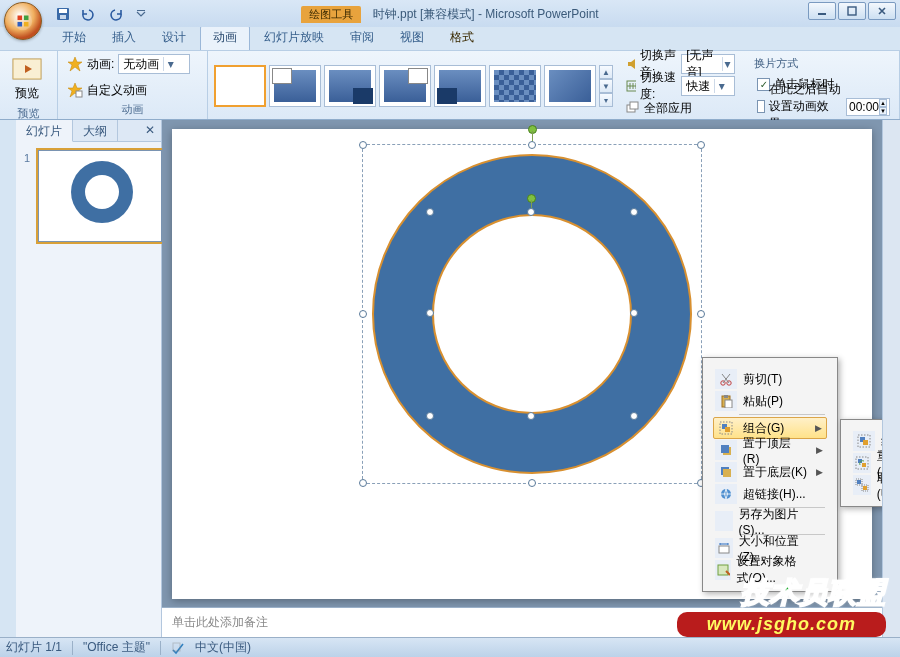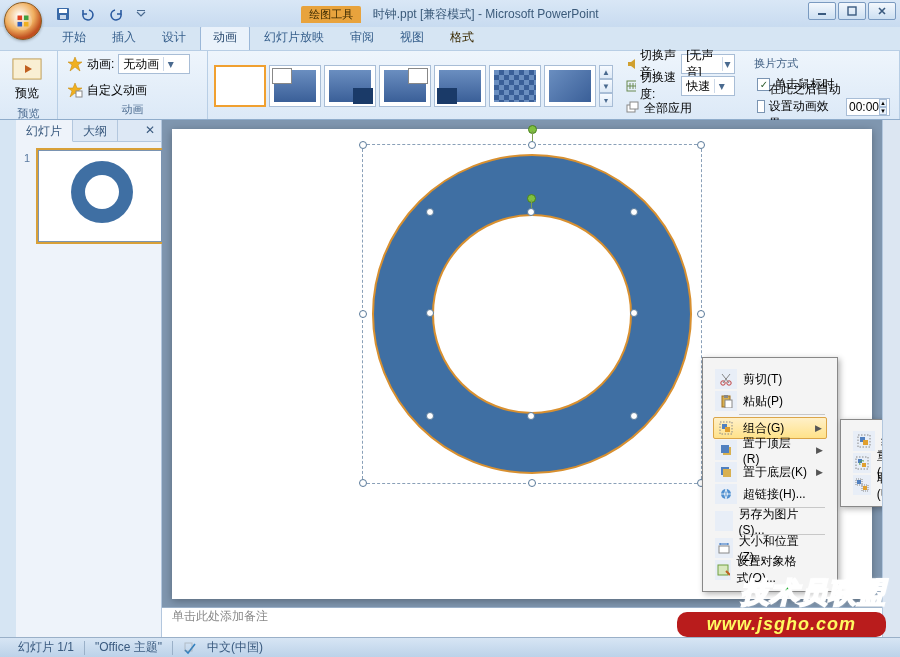--- a/index.html
+++ b/index.html
@@ -62,34 +62,34 @@
 .editarea { flex:1; background:#7f96af; display:flex; flex-direction:column; position:relative; }
 .slide-wrap { flex:1; display:flex; align-items:center; justify-content:center; overflow:hidden; position:relative; }
 .slide { width:700px; height:470px; background:#fff; position:relative; box-shadow:0 2px 8px rgba(0,0,0,.3); }
 .sel-box { position:absolute; left:190px; top:15px; width:340px; height:340px; border:1px dashed #8aa0b8; }
 .handle { width:8px; height:8px; background:#fff; border:1px solid #5a7a9a; border-radius:50%; position:absolute; }
 .rot-handle { width:9px; height:9px; border-radius:50%; background:#7fc040; border:1px solid #4a8020; position:absolute; }
 .ring { position:absolute; left:200px; top:25px; width:320px; height:320px; border-radius:50%; background:#3f6fa3; border:2px solid #d89030; }
 .ring-inner { position:absolute; left:260px; top:85px; width:200px; height:200px; border-radius:50%; background:#fff; border:2px solid #d89030; }
 .inner-sel { position:absolute; left:258px; top:83px; width:204px; height:204px; }
 
-.notes { height:30px; background:#fff; border-top:1px solid #9ab0c8; padding:0 10px; color:#888; }
+.notes { height:30px; background:#fff; border-top:1px solid #9ab0c8; padding:6px 10px; color:#888; }
 .vscroll { width:18px; background:#dce6f2; border-left:1px solid #b3c7de; }
 
 
 .ctxmenu { position:absolute; background:#f4f4f4; border:1px solid #888; box-shadow:2px 2px 6px rgba(0,0,0,.3); padding:10px; z-index:50; }
 .ctxitem { display:flex; align-items:center; height:22px; padding:0 20px 0 2px; gap:6px; position:relative; }
 .ctxitem:hover, .ctxitem.hl { background:linear-gradient(#fff0c8,#ffe28a); border:1px solid #dba548; padding:0 19px 0 1px; border-radius:2px; }
 .ctx-icon { width:22px; height:20px; display:flex; align-items:center; justify-content:center; background:#e8eef7; }
 .ctxitem.hl .ctx-icon, .ctxitem:hover .ctx-icon { background:transparent; }
 .ctx-sep { height:1px; background:#c8c8c8; margin:2px 2px 2px 26px; }
 .ctx-sub { position:absolute; right:4px; font-size:9px; color:#555; }
 
 
-.statusbar { position:absolute; left:0; right:0; bottom:0; height:20px; background:linear-gradient(#d7e5f4,#bcd2e9); border-top:1px solid #9ab0c8; display:flex; align-items:center; padding:0 18px; gap:10px; color:#3a5a7f; font-size:11px; }
+.statusbar { position:absolute; left:0; right:0; bottom:0; height:20px; background:linear-gradient(#d7e5f4,#bcd2e9); border-top:1px solid #9ab0c8; display:flex; align-items:center; padding:0 6px; gap:10px; color:#3a5a7f; font-size:11px; }
 .stat-sep { width:1px; height:14px; background:#9ab0c8; }
 
 
 .watermark { position:absolute; right:14px; bottom:20px; z-index:100; font-family:"Microsoft YaHei",sans-serif; font-weight:bold; font-style:italic; pointer-events:none; }
 .wm-top { font-size:28px; color:#1fae2f; -webkit-text-stroke: 2px #fff; text-shadow:0 0 3px #fff; letter-spacing:1px;text-align:right; }
 .wm-bot { font-size:18px; background:#b91c1c; color:#fffa60; padding:2px 30px; border-radius:10px; display:inline-block; letter-spacing:1px; }
 
 svg { display:block; }
 </style>
 </head>

